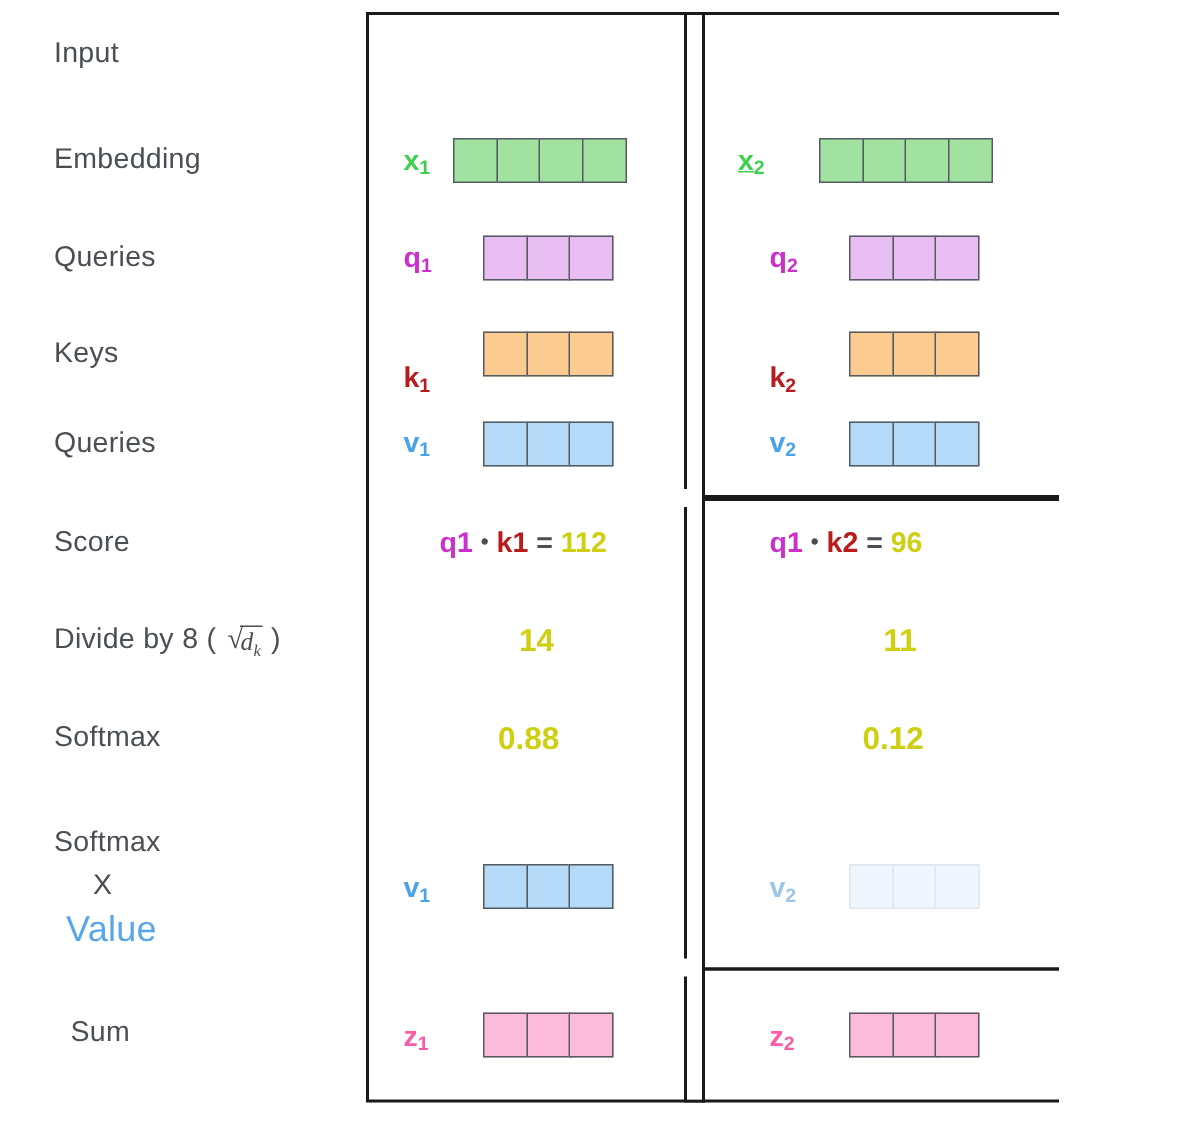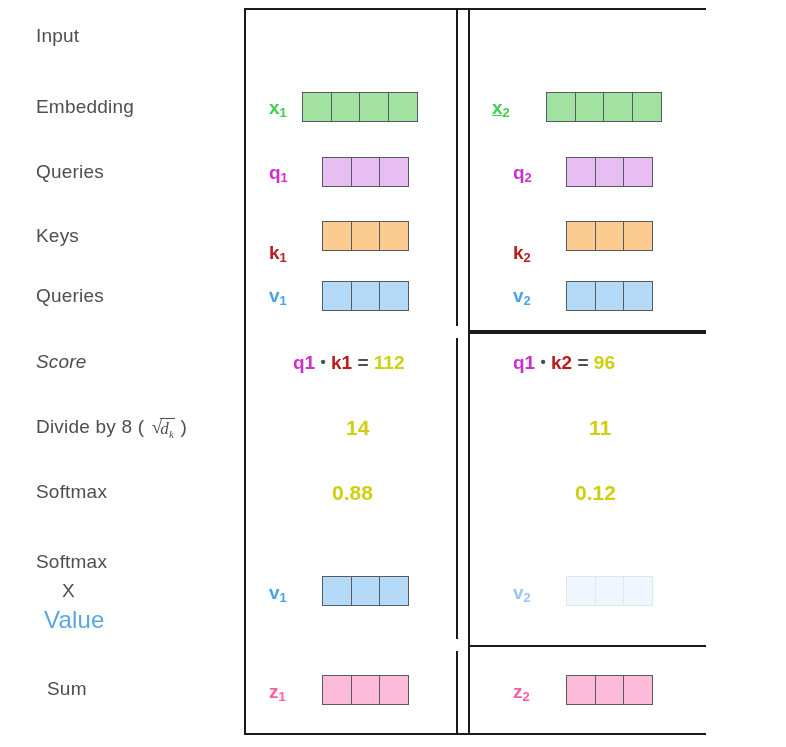--- a/index.html
+++ b/index.html
@@ -182,21 +182,21 @@
   <div class="row-label" style="left:36px; top:25px;">Input</div>
 
   <div class="row-label" style="left:36px; top:96px;">Embedding</div>
 
   <div class="row-label" style="left:36px; top:161px;">Queries</div>
 
   <div class="row-label" style="left:36px; top:225px;">Keys</div>
 
   <div class="row-label" style="left:36px; top:285px;">Queries</div>
 
-  <div class="row-label" style="left:36px; top:351px;font-style:italic;">Score</div>
+  <div class="row-label" style="left:36px; top:351px;">Score</div>
 
   <div class="row-label" style="left:36px; top:416px;">
     <span>Divide by 8 (</span>
     <span class="sqrt-wrap">
       <span class="radical">√</span><span class="radicand mathterm"><span>d</span><span class="sub-small">k</span></span>
     </span>
     <span>)</span>
   </div>
 
   <div class="row-label" style="left:36px; top:481px;">Softmax</div>

